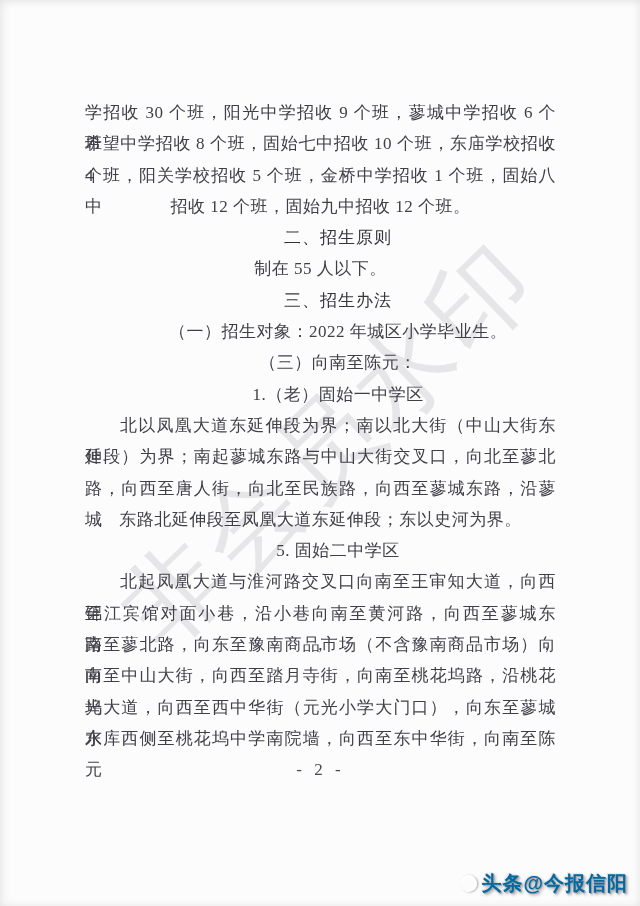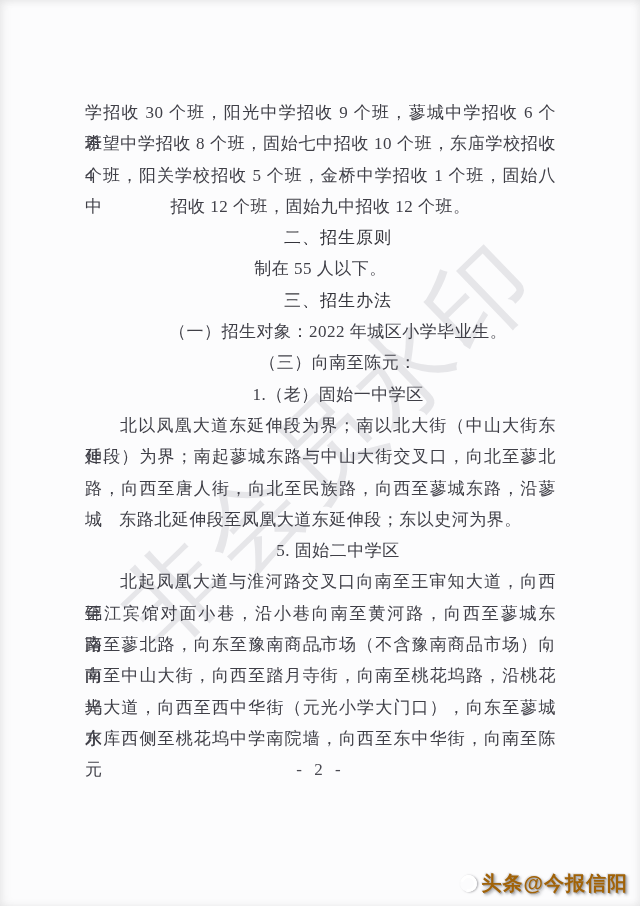--- a/index.html
+++ b/index.html
@@ -62,21 +62,21 @@
     color:#4a4a52;
   }
   
   .wm-credit{
     position:absolute;
     right:12px;bottom:9px;
     font-family:"Liberation Sans","DejaVu Sans",sans-serif;
     font-weight:700;
     font-size:20px;
     letter-spacing:1px;
-    color:#a16207;
+    color:#0369a1;
     text-shadow:1px 1px 0 #a8a8aa, 2px 2px 3px rgba(110,110,115,0.65),
                 -1px -1px 1px rgba(225,225,228,0.9);
     display:flex;
     align-items:center;
     gap:4px;
     pointer-events:none;
   }
   .swirl{
     display:inline-block;
     width:11px;height:11px;

